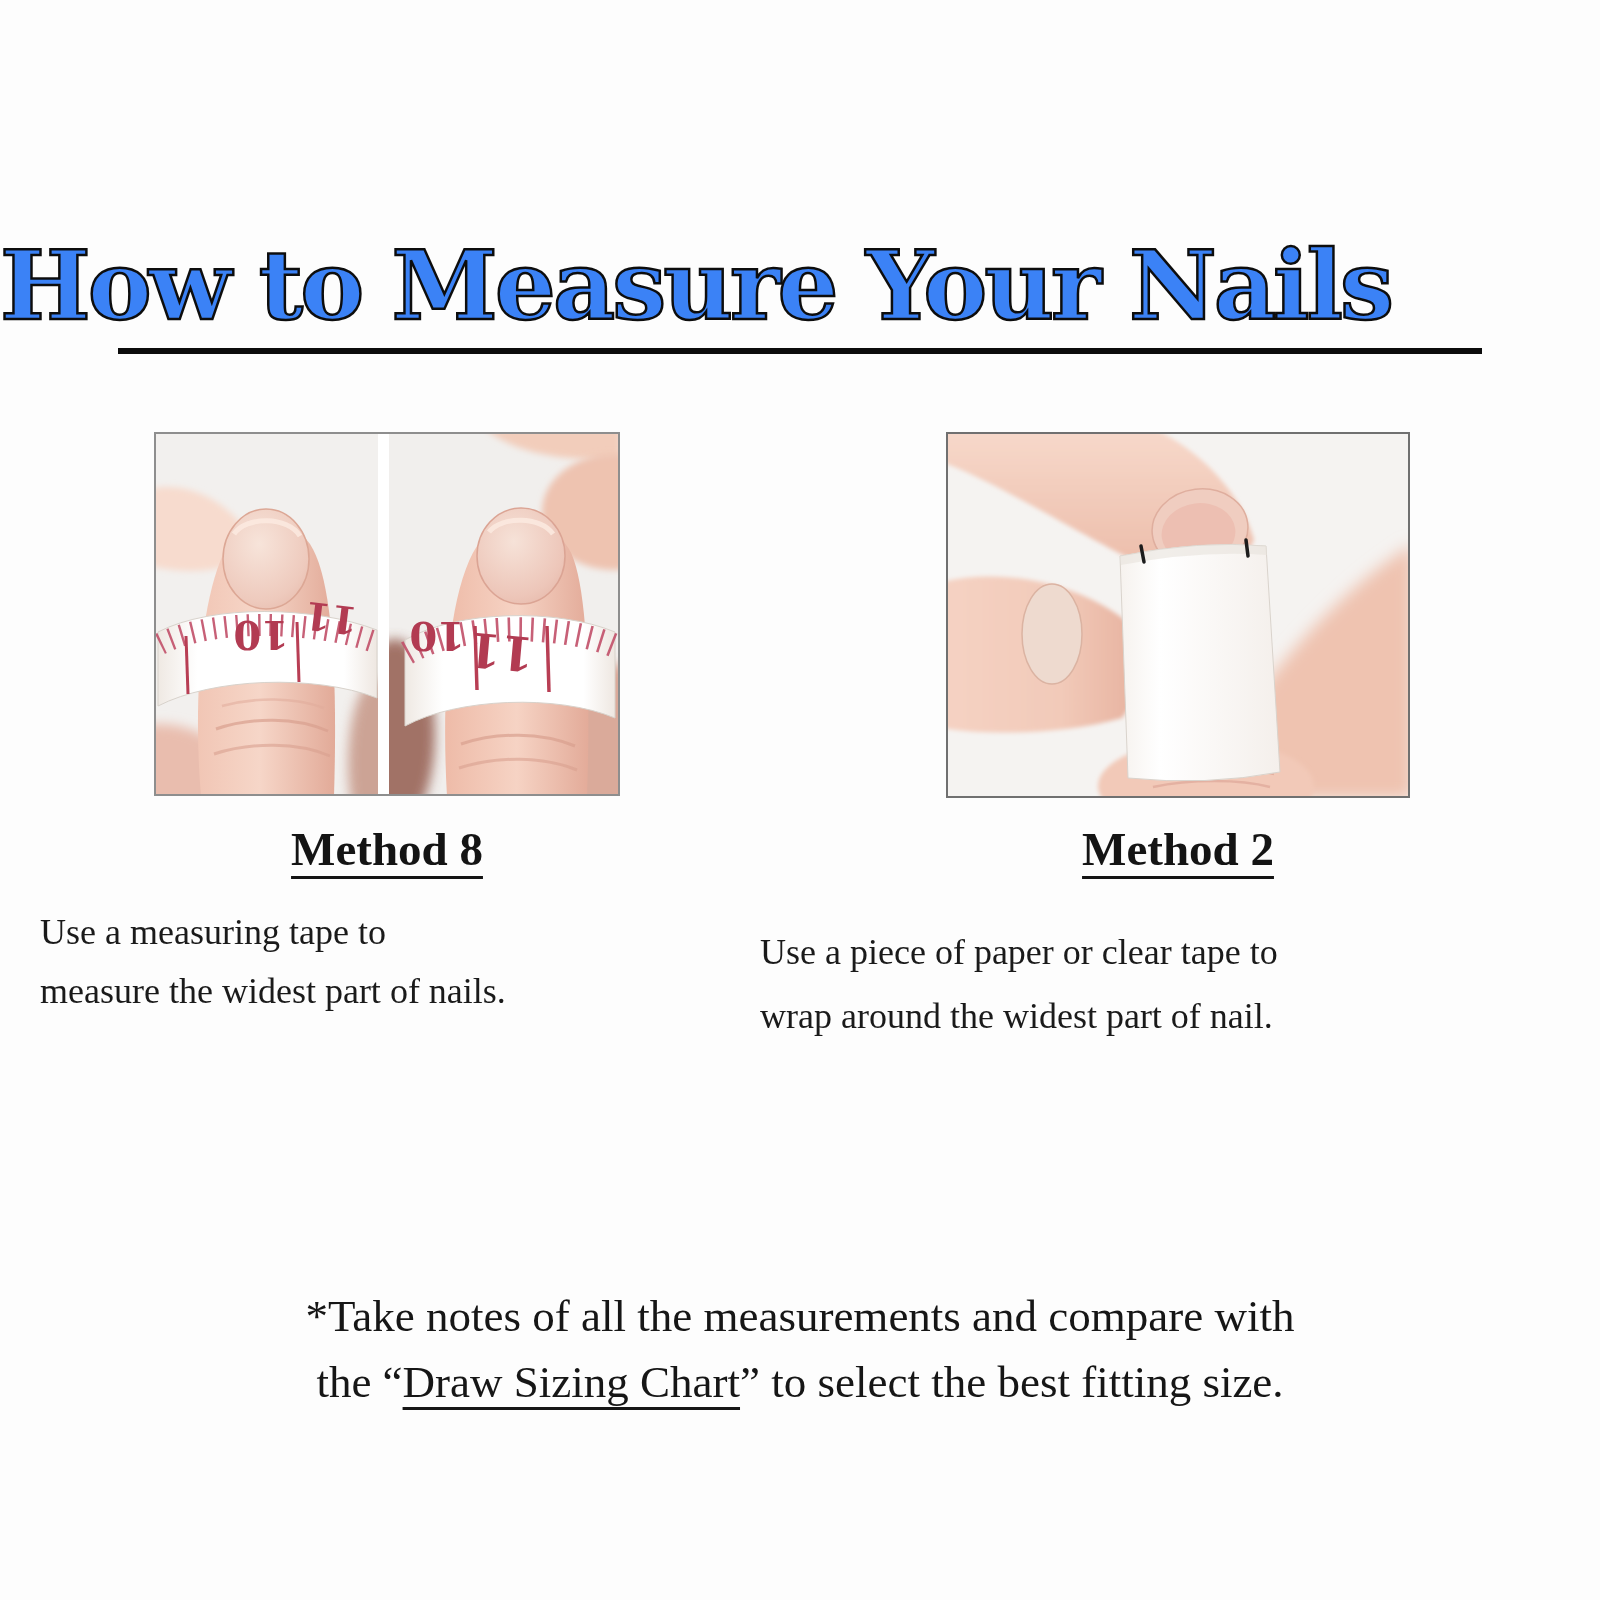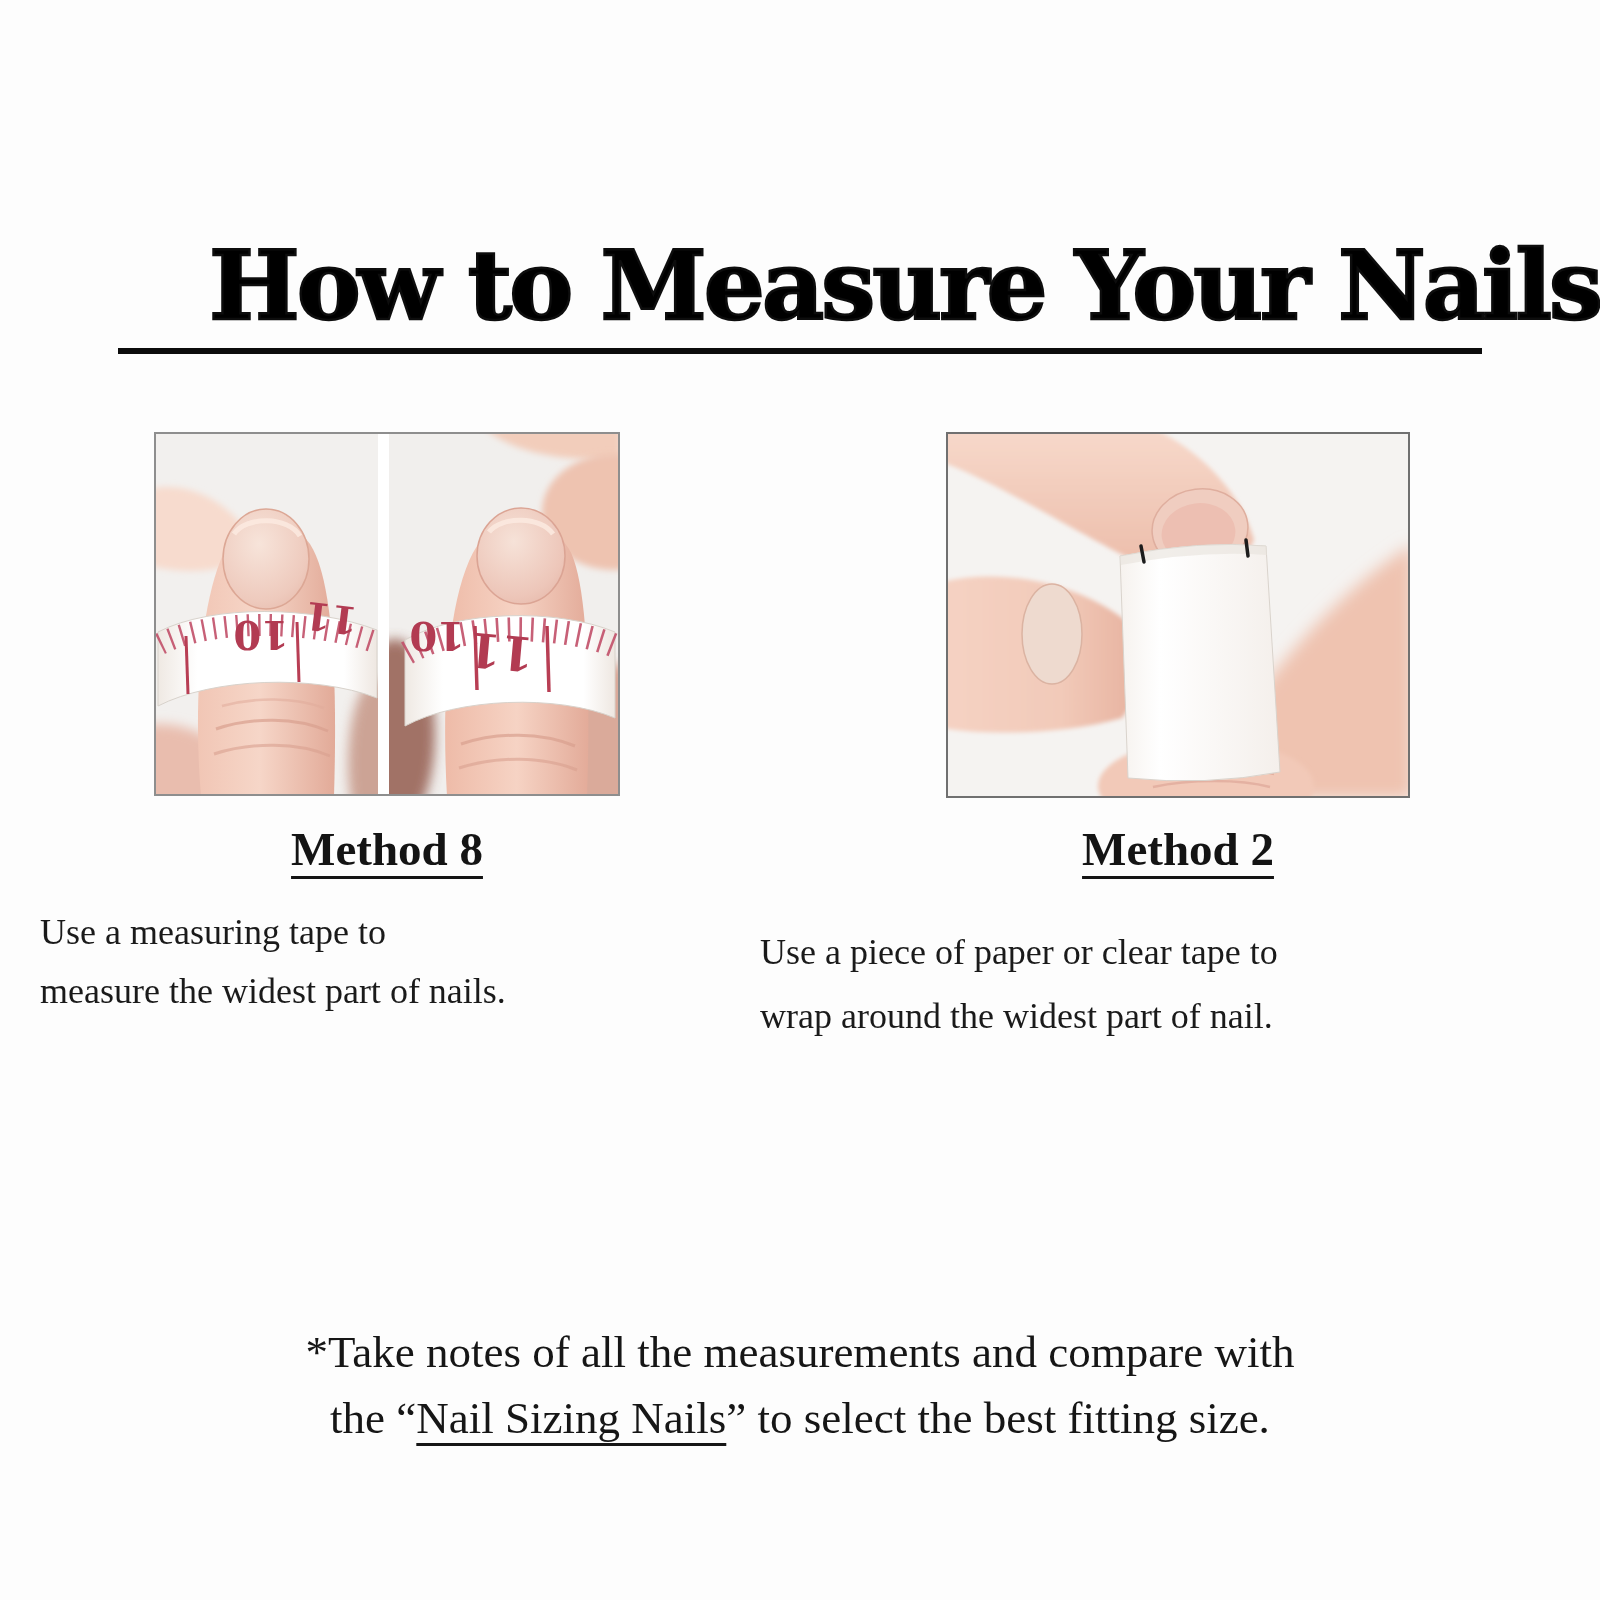--- a/index.html
+++ b/index.html
@@ -9,27 +9,27 @@
     font-family:"Liberation Serif", "DejaVu Serif", serif;
     color:#141414;
   }
   .canvas{
     position:relative;width:1600px;height:1600px;
     background:#fdfdfd;overflow:hidden;
   }
   
   .title{
     position:absolute;top:234px;left:0;width:1600px;
-    text-align:right;
+    text-align:left;
     font-family:"DejaVu Serif", serif;
     font-weight:bold;
     font-size:96px;line-height:104px;
     letter-spacing:-3px;
     -webkit-text-stroke:2.5px #0d0d0d;
-    color:#000000;
+    color:#3b82f6;
     white-space:nowrap;
   }
   .title-rule{
     position:absolute;top:348px;left:118px;width:1364px;height:6px;
     background:#0c0c0c;
   }
   
   .panel{position:absolute;box-sizing:border-box;}
   .panel-left{
     left:154px;top:432px;width:466px;height:364px;
@@ -61,21 +61,21 @@
     text-align:left;
     font-size:36px;color:#1a1a1a;
   }
   .method-text .line{white-space:nowrap;}
   .mt-1{left:40px;width:690px;top:903px;line-height:59px;}
   .mt-2{left:760px;width:800px;top:920px;line-height:64px;}
   
   .footnote{
     position:absolute;left:0;top:1283px;width:1600px;
     text-align:center;
-    font-size:45px;line-height:66px;color:#161616;margin-top:36px;
+    font-size:45px;line-height:66px;color:#161616;
   }
   .footnote .line{white-space:nowrap;}
   .footnote .chart-ref{
     text-decoration:underline;
     text-decoration-thickness:3px;
     text-underline-offset:10px;
   }
 </style>
 </head>
 <body>
@@ -225,16 +225,16 @@
     <div class="line">measure the widest part of nails.</div>
   </div>
 
   <div class="method-text mt-2">
     <div class="line">Use a piece of paper  or clear tape to</div>
     <div class="line">wrap around the widest part of nail.</div>
   </div>
 
   <div class="footnote">
     <div class="line">*Take notes of all the measurements and compare with</div>
-    <div class="line"><span>the “</span><span class="chart-ref">Nail Sizing Nails</span><span>” to select the best fitting size.</span></div>
+    <div class="line"><span>the “</span><span class="chart-ref">Draw Sizing Chart</span><span>” to select the best fitting size.</span></div>
   </div>
 
 </div>
 
 </body></html>

